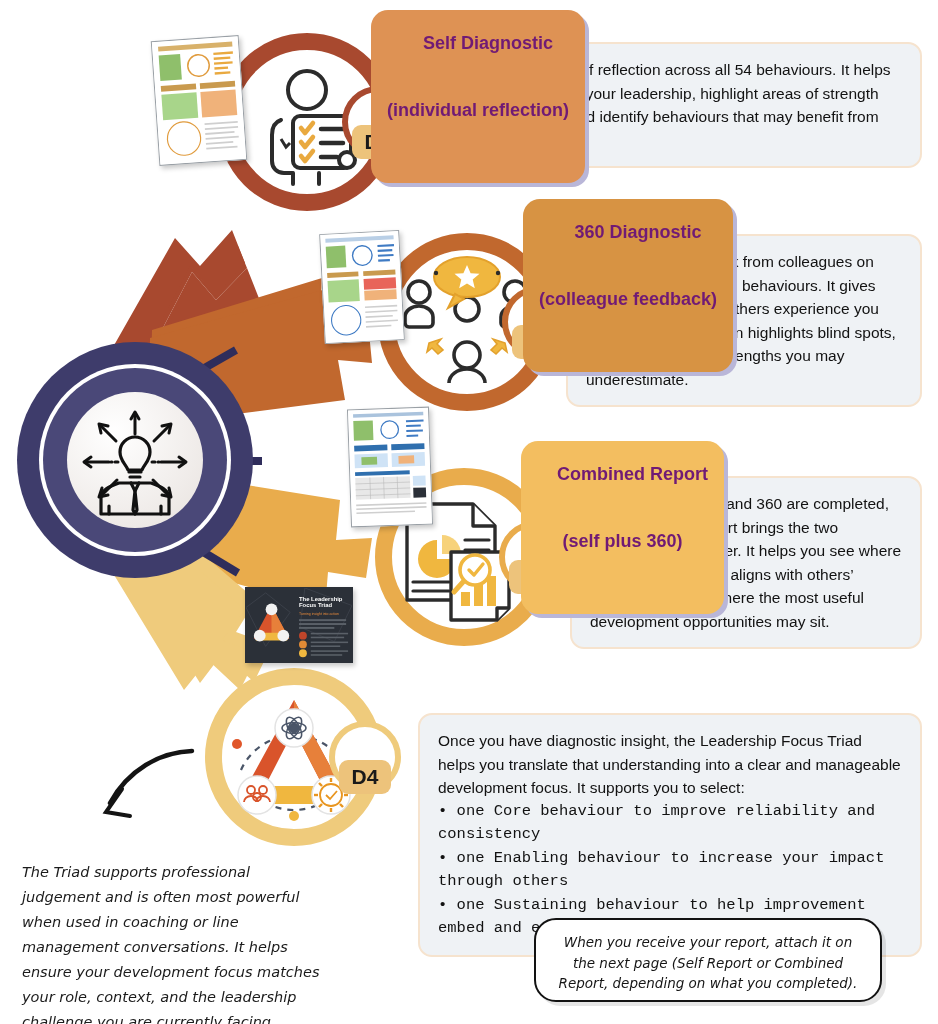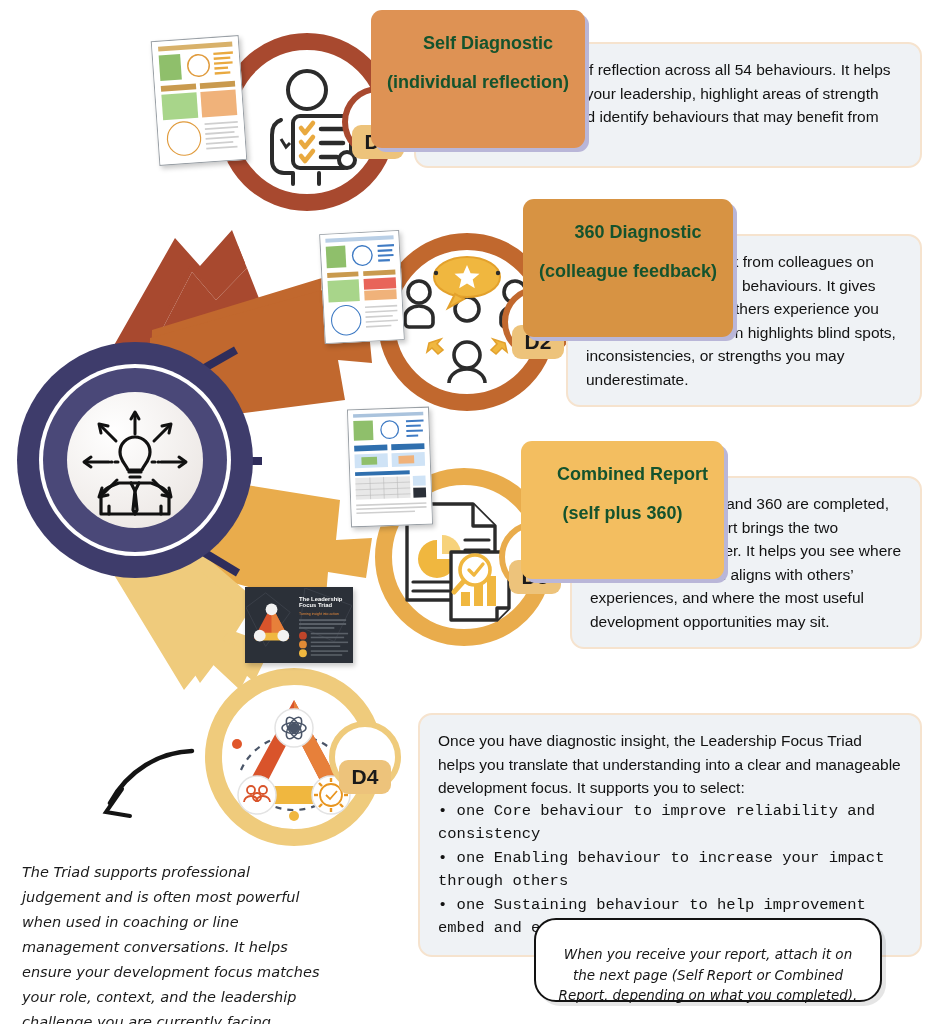--- a/index.html
+++ b/index.html
@@ -52,32 +52,32 @@
   .d-chip.k2 { left: 502px; top: 286px; border: 6px solid #C1682E; }
   .d-chip.k2 .pill { background: #EDC37B; }
   .d-chip.k3 { left: 499px; top: 521px; border: 6px solid #E9AC4C; }
   .d-chip.k3 .pill { background: #EDC37B; }
   .d-chip.k4 { left: 329px; top: 721px; border: 6px solid #EFCB7C; }
   .d-chip.k4 .pill { background: #EDC37B; }
 
   
   .title-badge {
     position: absolute;
-    border-radius: 11px;
-    padding: 5px 16px 17px 16px;
+    border-radius: 17px;
+    padding: 5px 16px 24px 16px;
     text-align: center;
     font-weight: bold;
     font-size: 18px;
     line-height: 1.07;
-    color: #14532d;
+    color: #701a75;
     box-shadow: 4px 4px 0 0 #B9B6D8;
     z-index: 6;
     white-space: pre;
   }
-  .title-badge .l2 { display: block; }
+  .title-badge .l2 { display: block; margin-top: 28px; }
   .tb1 { left: 371px; top: 10px;  background: #DE9254; }
   .tb2 { left: 523px; top: 199px; background: #D79343; }
   .tb3 { left: 521px; top: 441px; background: #F3BE60; }
   .tb4 { left: 411px; top: 679px; background: #F5CE51; }
 
   
   .panel {
     position: absolute;
     background: #EFF2F5;
     border: 2px solid #F6E3CE;
@@ -114,21 +114,21 @@
     z-index: 5;
     box-shadow: 4px 4px 0 0 rgba(0,0,0,0.10);
   }
   .callout .ctext {
     font-family: "DejaVu Sans", sans-serif;
     font-style: italic;
     font-size: 13.5px;
     line-height: 1.52;
     text-align: center;
     color: #151515;
-    padding: 24px 16px 0 16px;
+    padding: 12px 16px 0 16px;
   }
 
   
   .thumb {
     position: absolute;
     background: #ffffff;
     border: 1.5px solid #9aa0a6;
     box-shadow: 2px 3px 5px rgba(0,0,0,0.22);
     z-index: 5;
     overflow: hidden;

